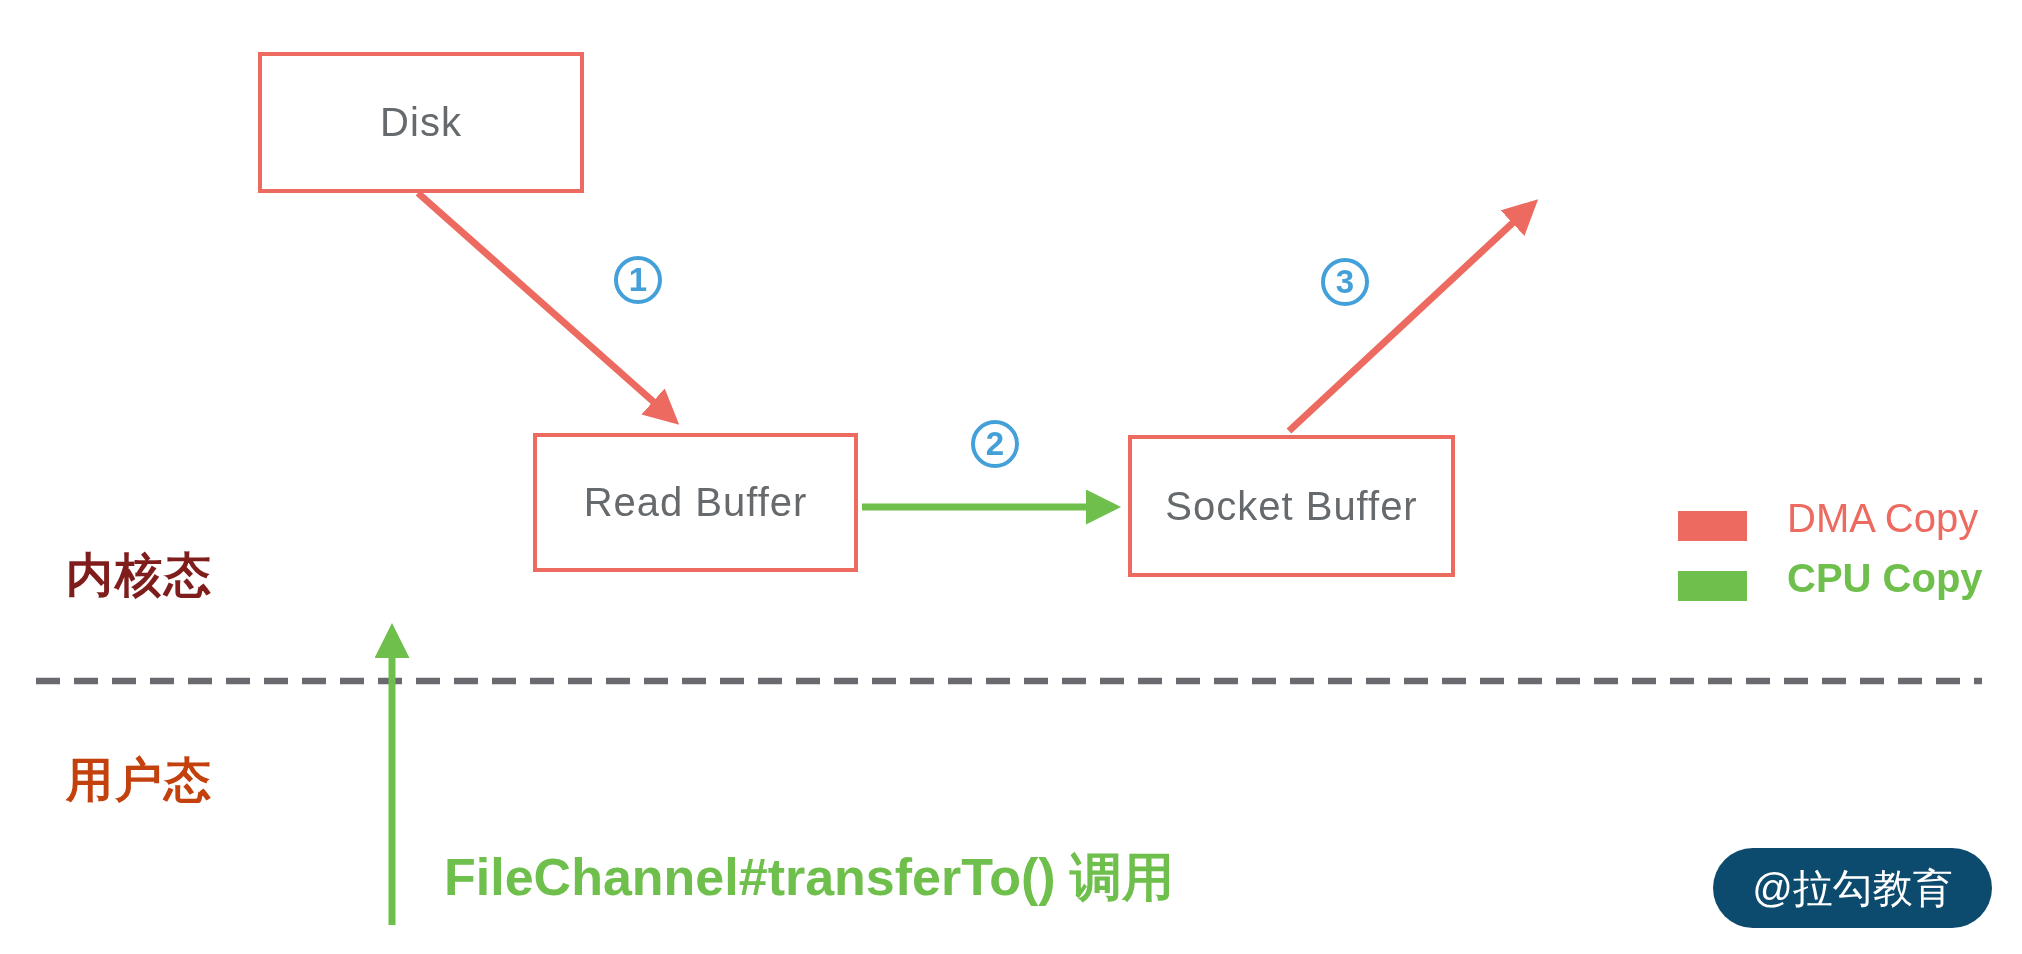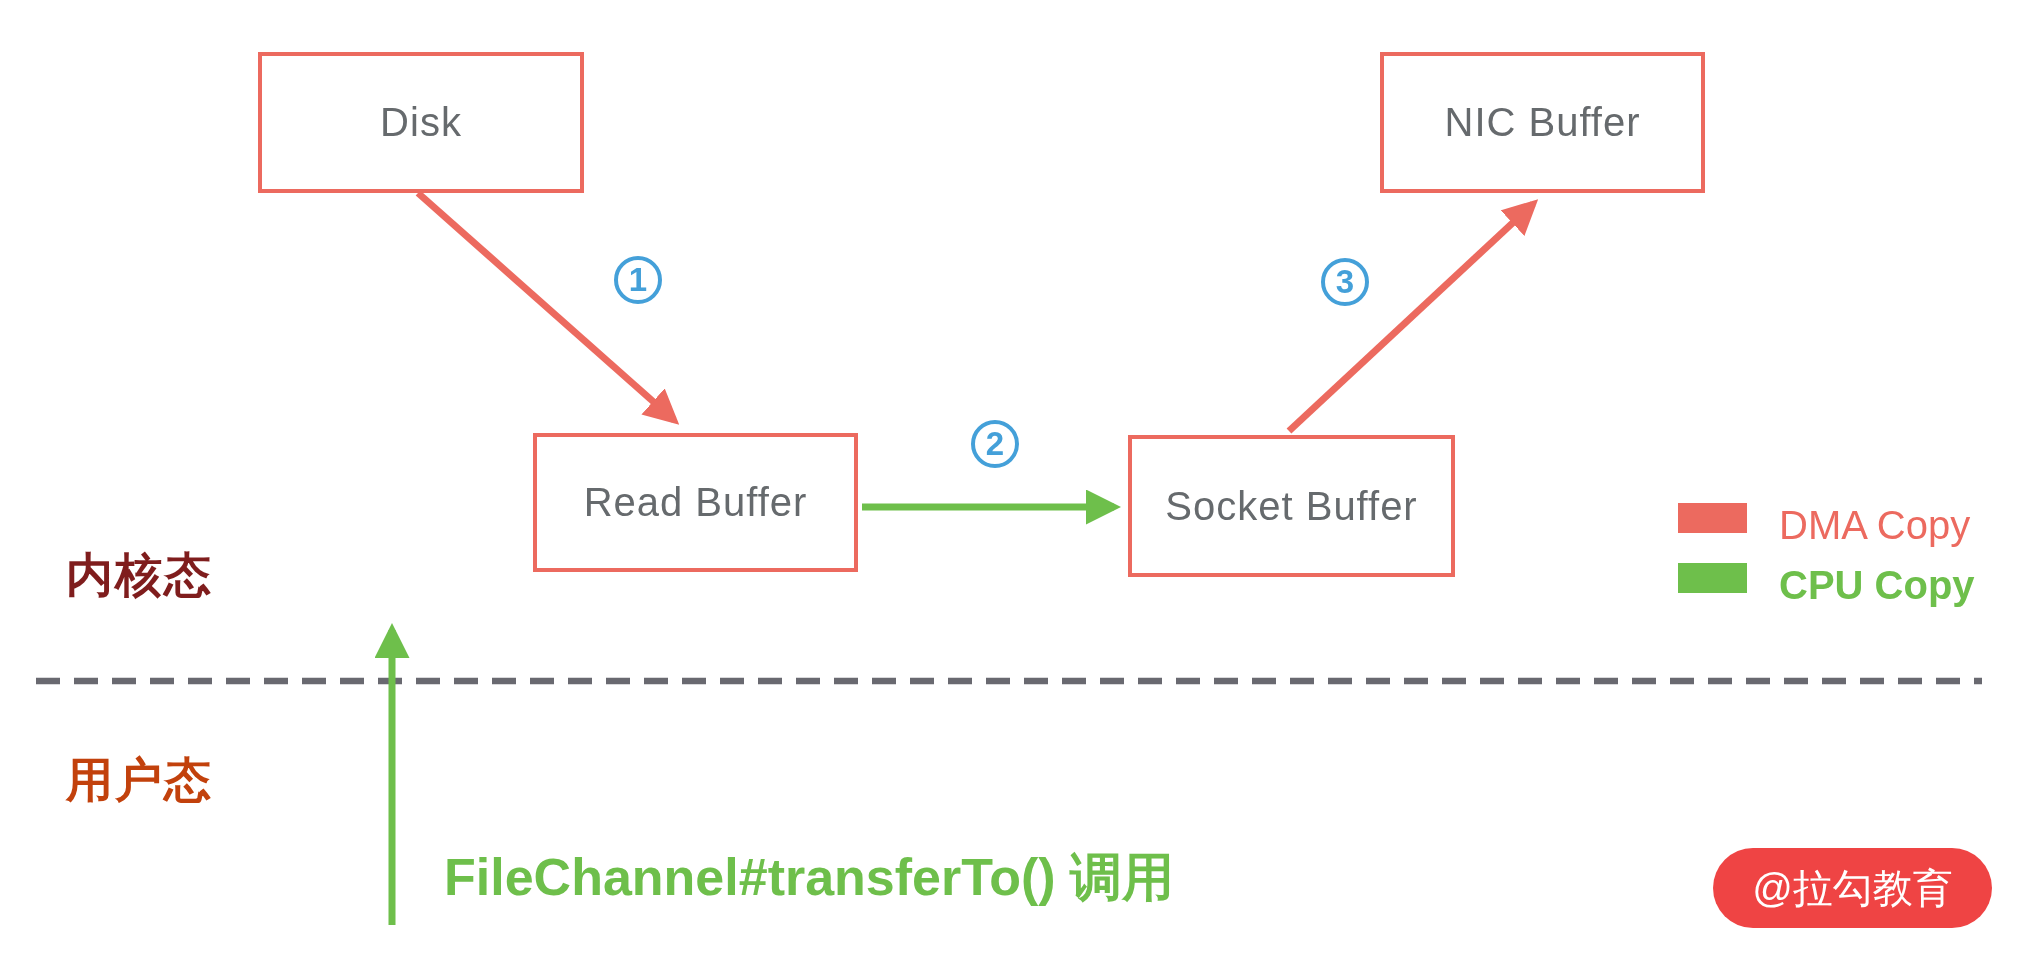--- a/index.html
+++ b/index.html
@@ -74,37 +74,37 @@
   
   .legend {
     position: absolute;
     left: 1678px; top: 503px;
     display: flex;
     flex-direction: column;
     gap: 22px;
   }
   .legend-row {
     display: flex;
-    align-items: flex-start;
-    gap: 32px;
+    align-items: flex-end;
+    gap: 40px;
     height: 38px;
   }
   .legend-swatch { width: 69px; height: 30px; }
   .legend-swatch.red   { background: #ec6a5f; }
   .legend-swatch.green { background: #6ebf4b; }
   .legend-text { font-size: 40px; white-space: nowrap; }
   .legend-text.red   { color: #ec6a5f; }
   .legend-text.green { color: #6ebf4b; font-weight: bold; }
   
   .watermark {
     position: absolute;
     left: 1713px; top: 848px;
     width: 279px; height: 80px;
     border-radius: 40px;
-    background: #ef4444;
+    background: #0c4a6e;
     color: #ffffff;
     font-size: 40px;
     display: flex;
     align-items: center;
     justify-content: center;
     white-space: nowrap;
   }
 </style>
 </head>
 <body>
@@ -127,23 +127,20 @@
 
     <line x1="862" y1="507" x2="1114" y2="507" stroke="#6ebf4b" stroke-width="7" marker-end="url(#arrow-green)"></line>
 
     <line x1="1289" y1="431" x2="1533" y2="204" stroke="#ec6a5f" stroke-width="7" marker-end="url(#arrow-red)"></line>
 
     <line x1="392" y1="925" x2="392" y2="630" stroke="#6ebf4b" stroke-width="7" marker-end="url(#arrow-green)"></line>
   </svg>
 
   <div class="node node-disk">
     <span>Disk</span>
-  </div>
-  <div class="node node-nic">
-    <span>NIC Buffer</span>
   </div>
   <div class="node node-read">
     <span>Read Buffer</span>
   </div>
   <div class="node node-socket">
     <span>Socket Buffer</span>
   </div>
 
   <div class="step step-1">
     <span>1</span>

